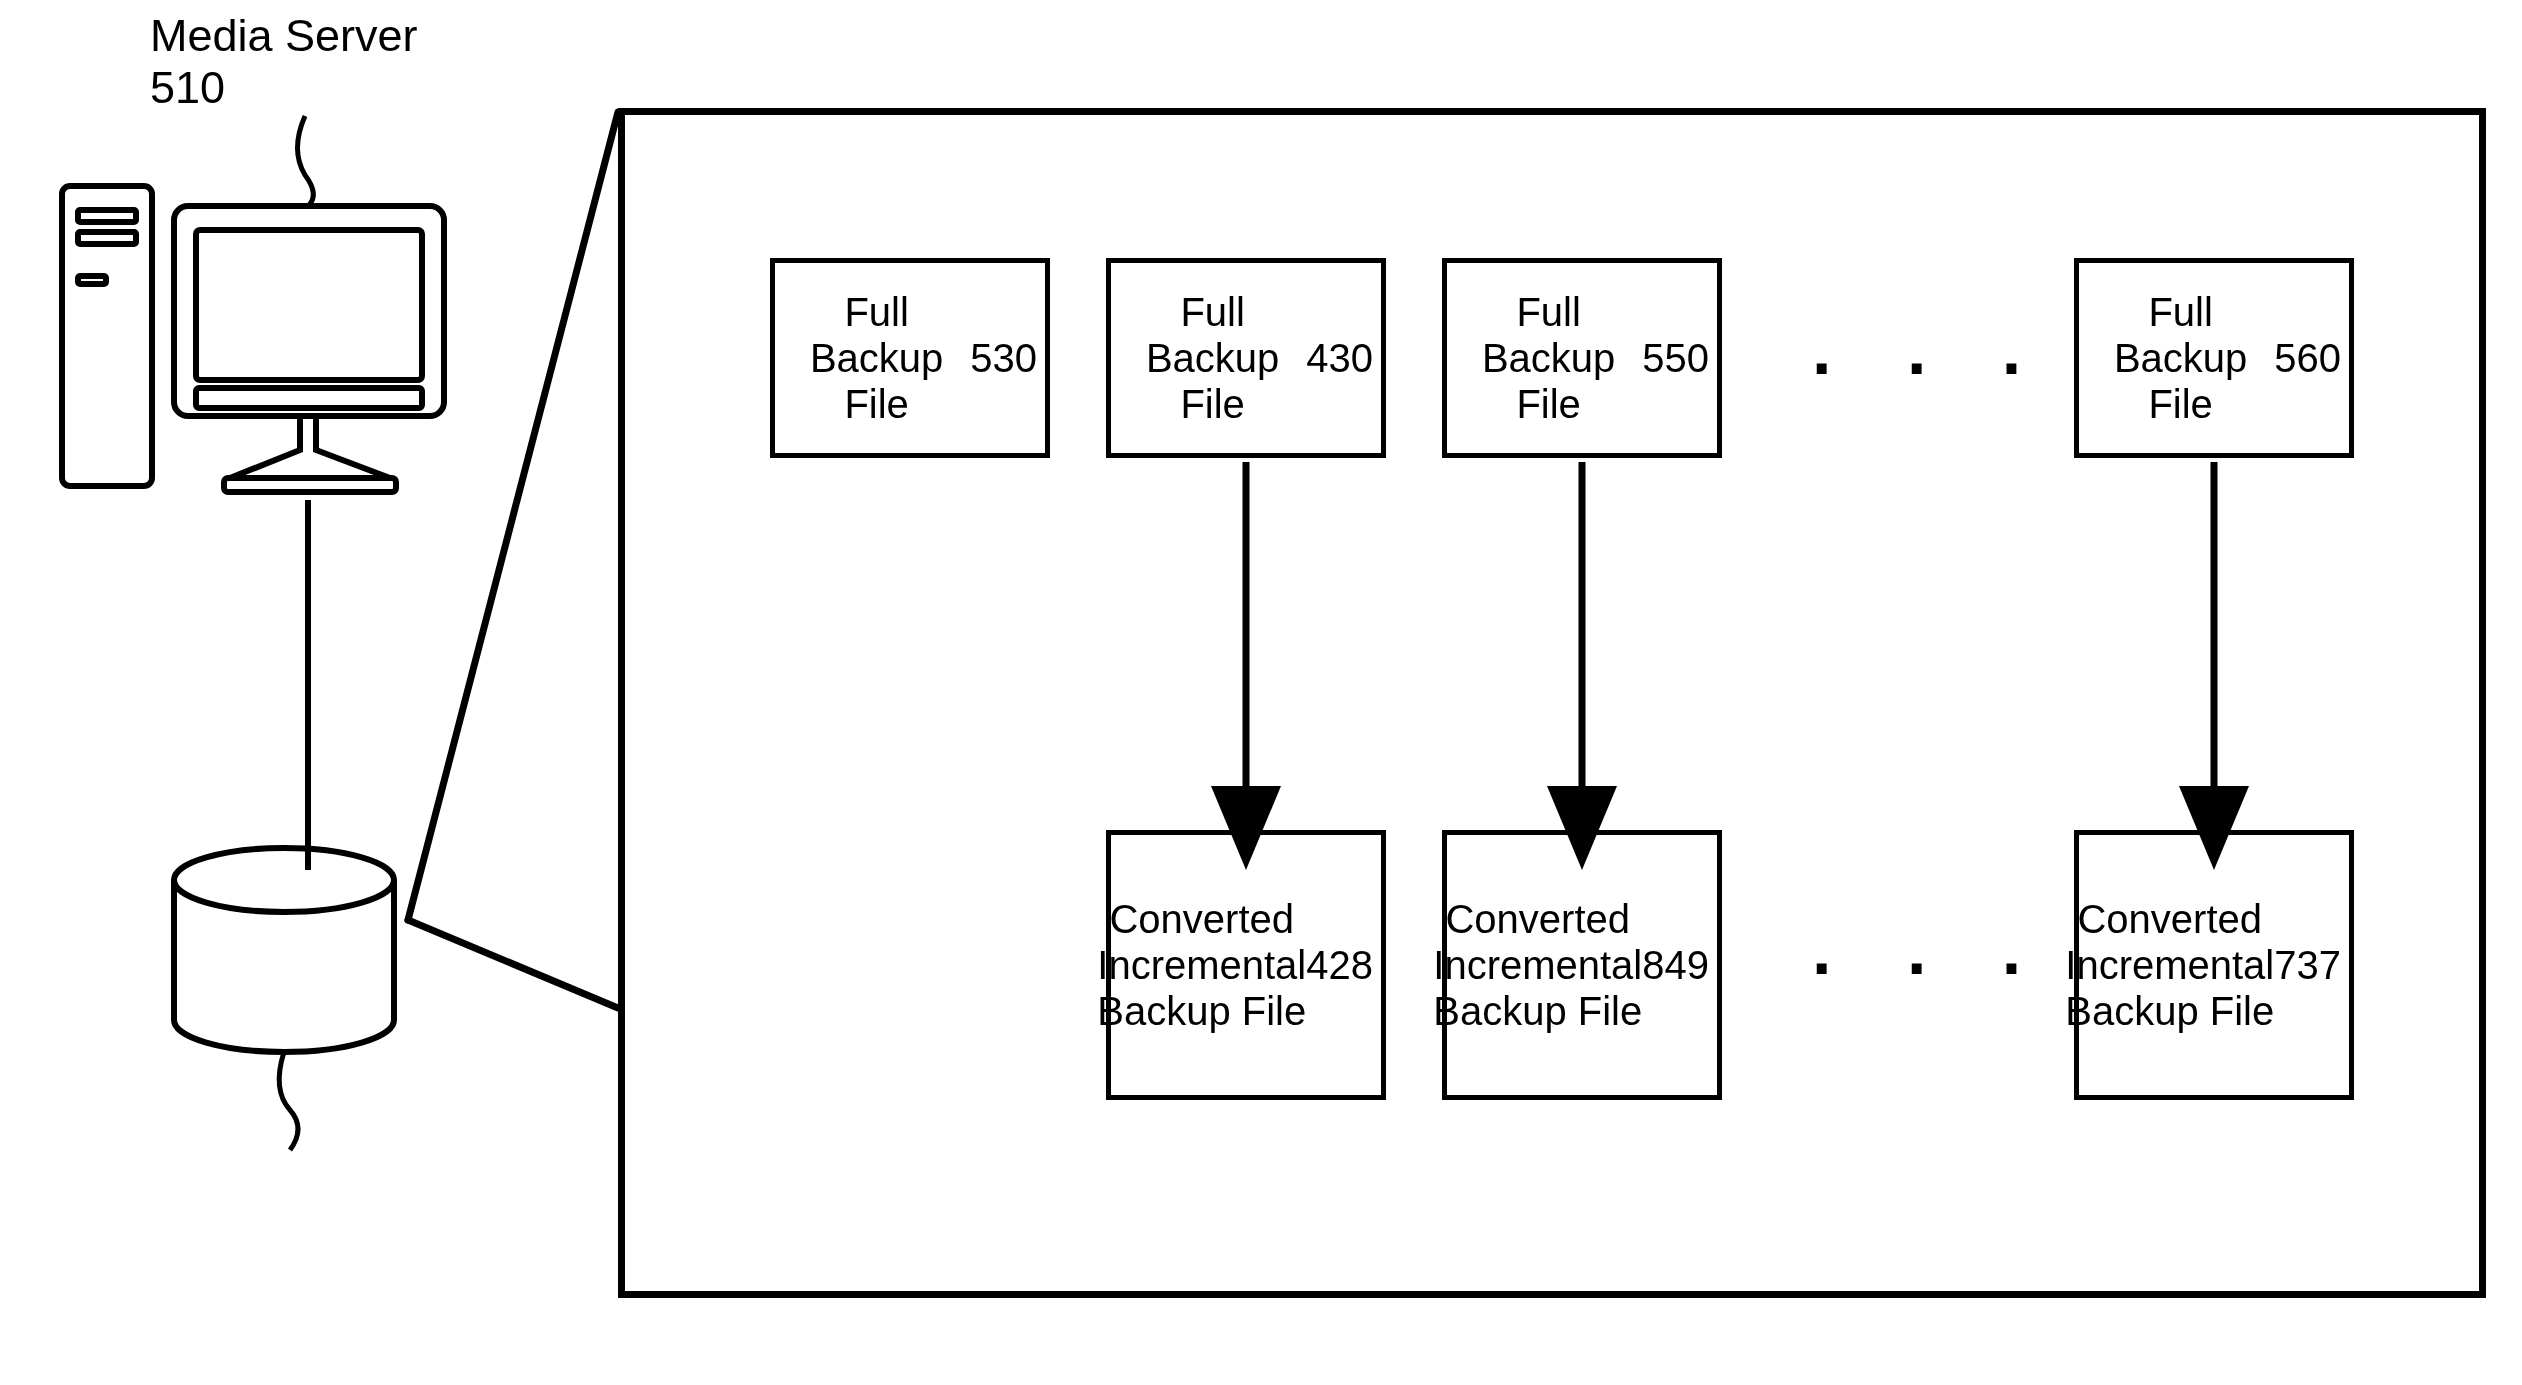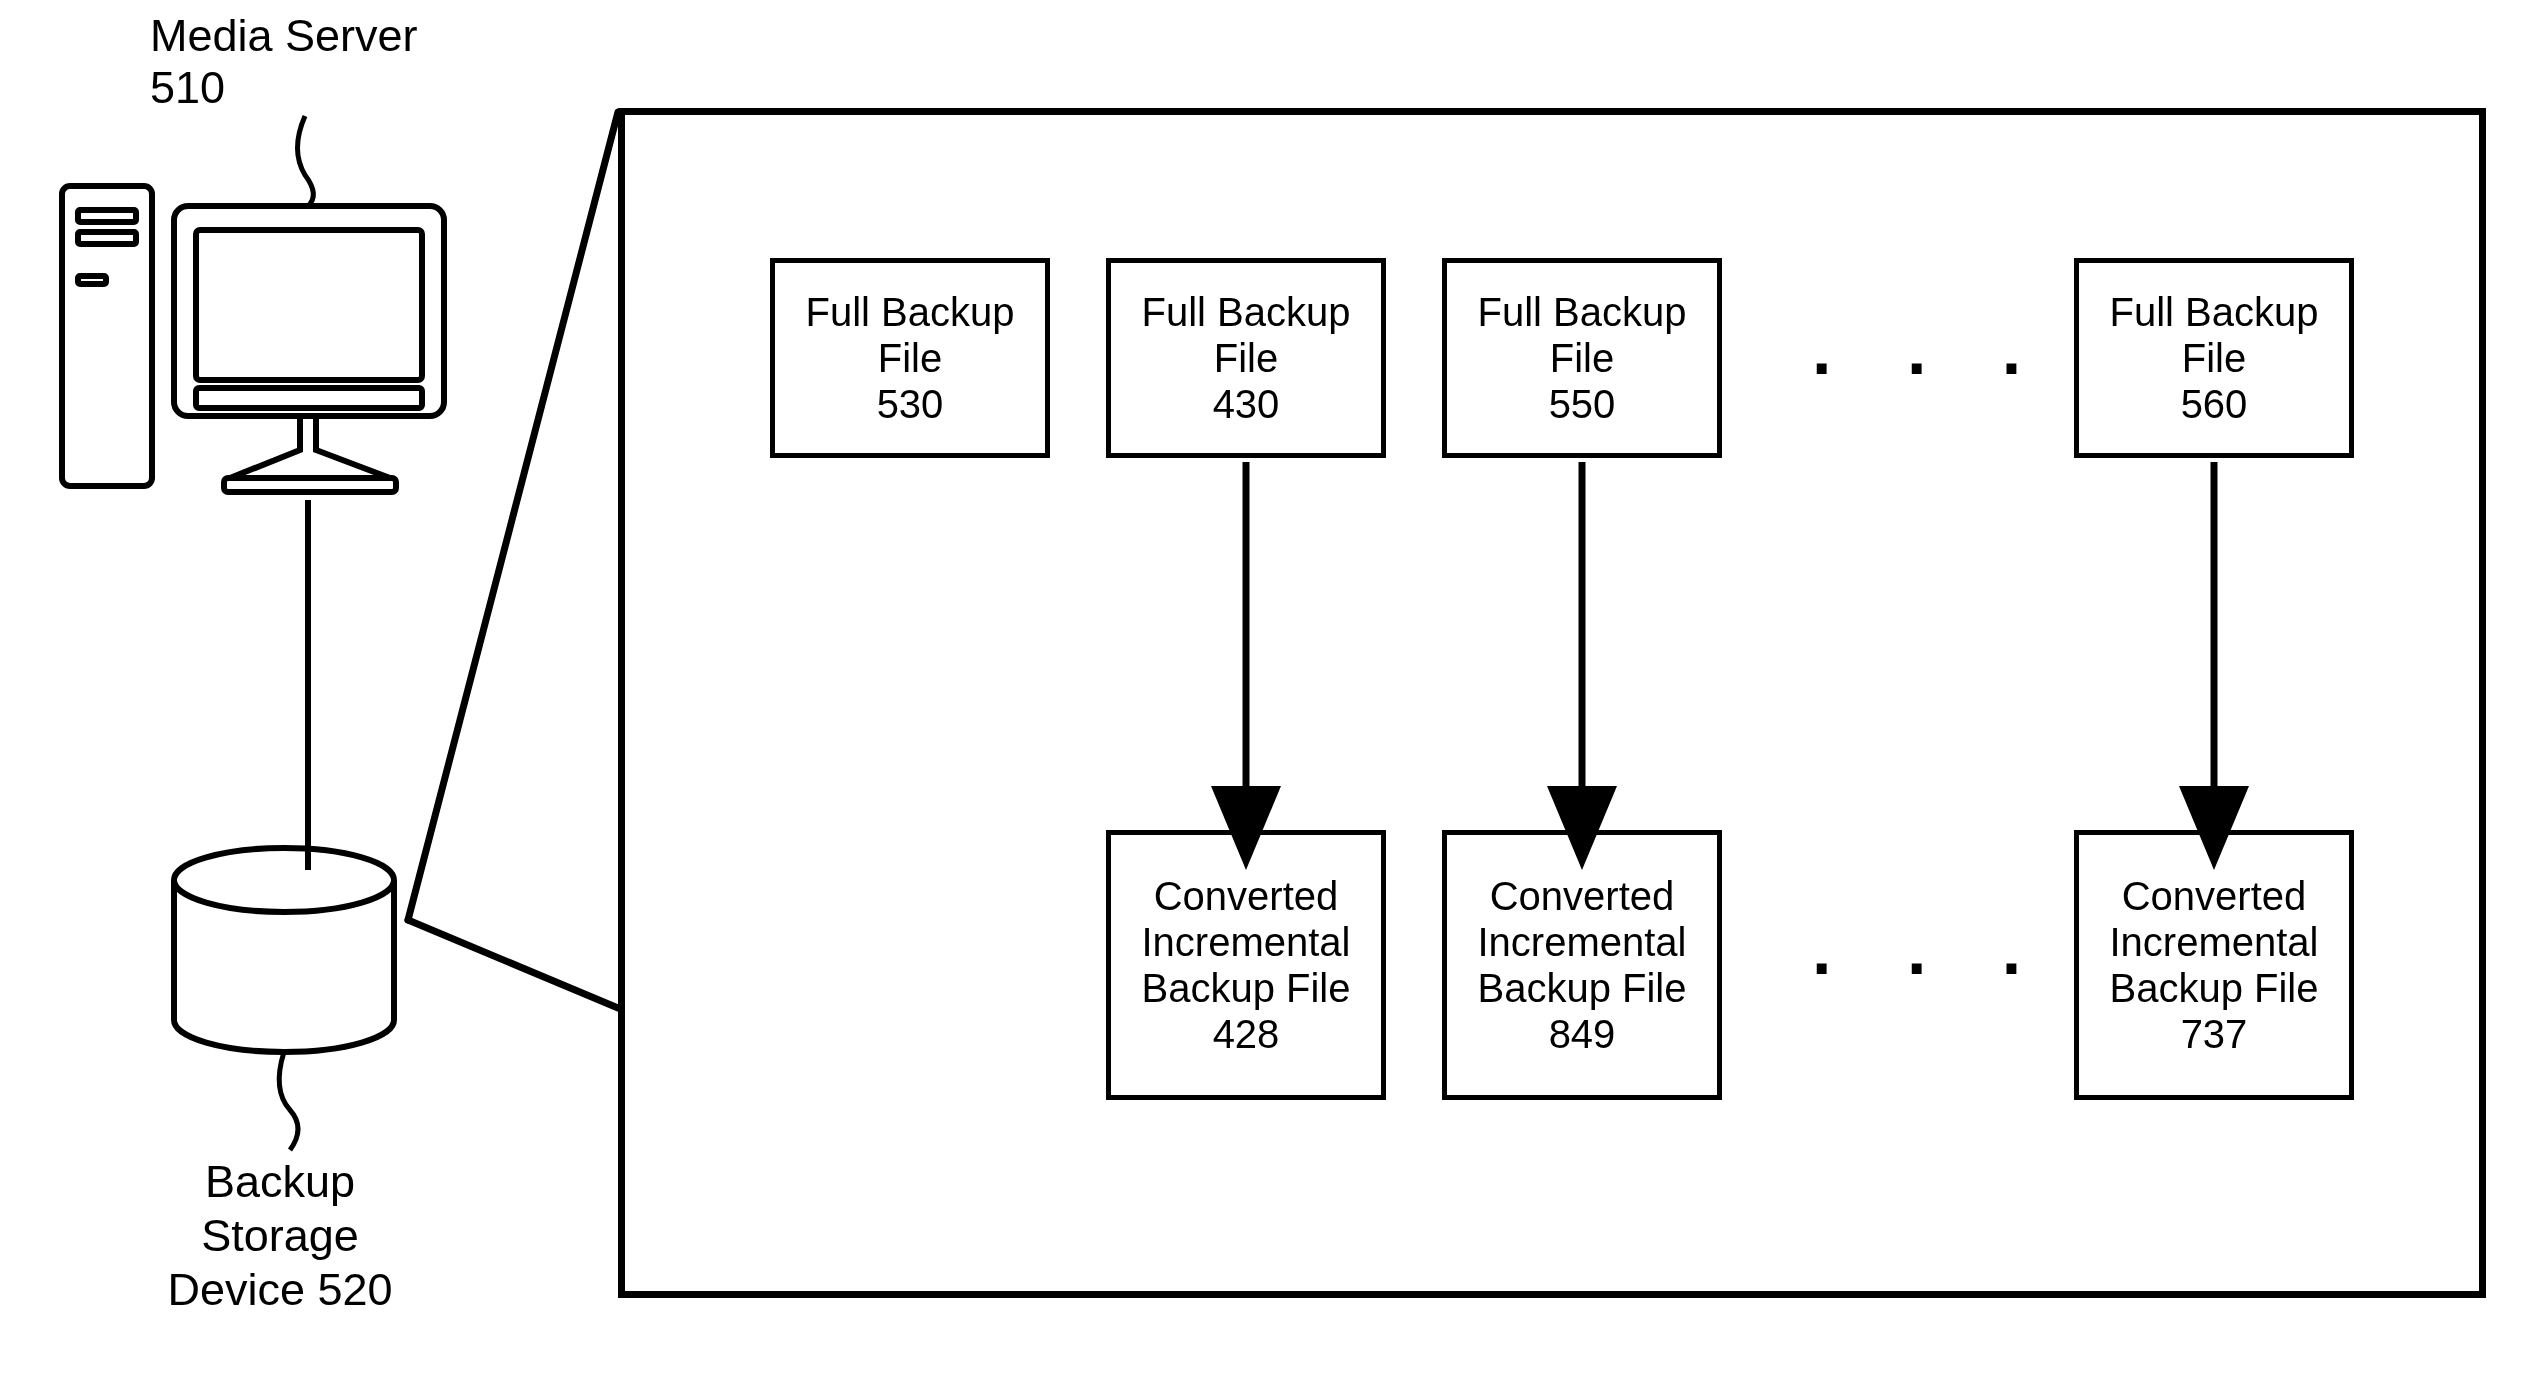--- a/index.html
+++ b/index.html
@@ -43,22 +43,22 @@
     height: 1190px;
     border: 7px solid #000;
   }
   .box {
     position: absolute;
     border: 5px solid #000;
     text-align: center;
     font-size: 40px;
     line-height: 1.15;
     display: flex;
-    flex-direction: column;
-    justify-content: center;
+    flex-direction: row;
+    justify-content: flex-end;
     align-items: center;
     padding: 8px;
   }
   .box .ref {
   }
   .full1 { left: 770px;  top: 258px; width: 280px; height: 200px; }
   .full2 { left: 1106px; top: 258px; width: 280px; height: 200px; }
   .full3 { left: 1442px; top: 258px; width: 280px; height: 200px; }
   .full4 { left: 2074px; top: 258px; width: 280px; height: 200px; }
   .conv2 { left: 1106px; top: 830px; width: 280px; height: 270px; }
@@ -80,23 +80,20 @@
     pointer-events: none;
   }
 </style>
 </head>
 <body>
 
 <div class="stage">
 
   <div class="media-label">
     <span>Media Server<br>510</span>
-  </div>
-  <div class="backup-label">
-    <span>Backup<br>Storage<br>Device 520</span>
   </div>
 
   <div class="main-panel"></div>
 
   <div class="box full1">
     <span>Full Backup<br>File</span>
     <span class="ref">530</span>
   </div>
   <div class="box full2">
     <span>Full Backup<br>File</span>

